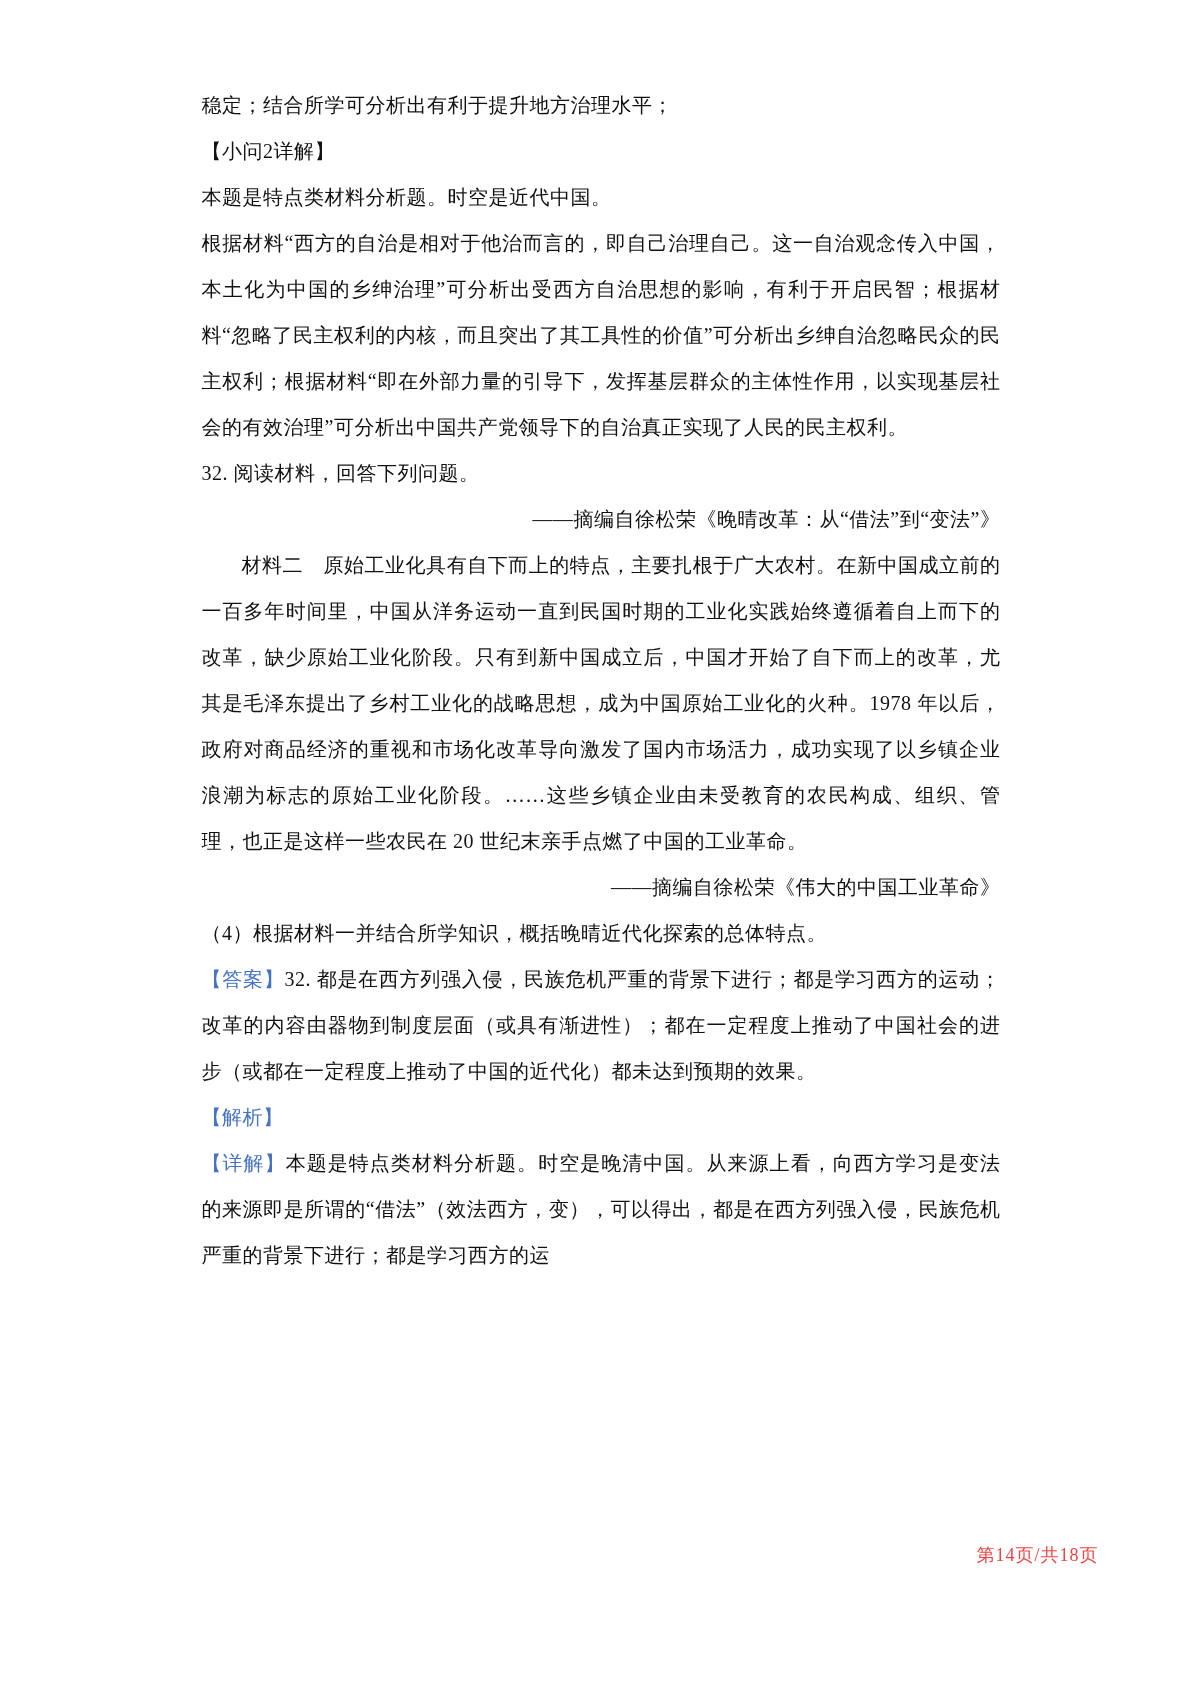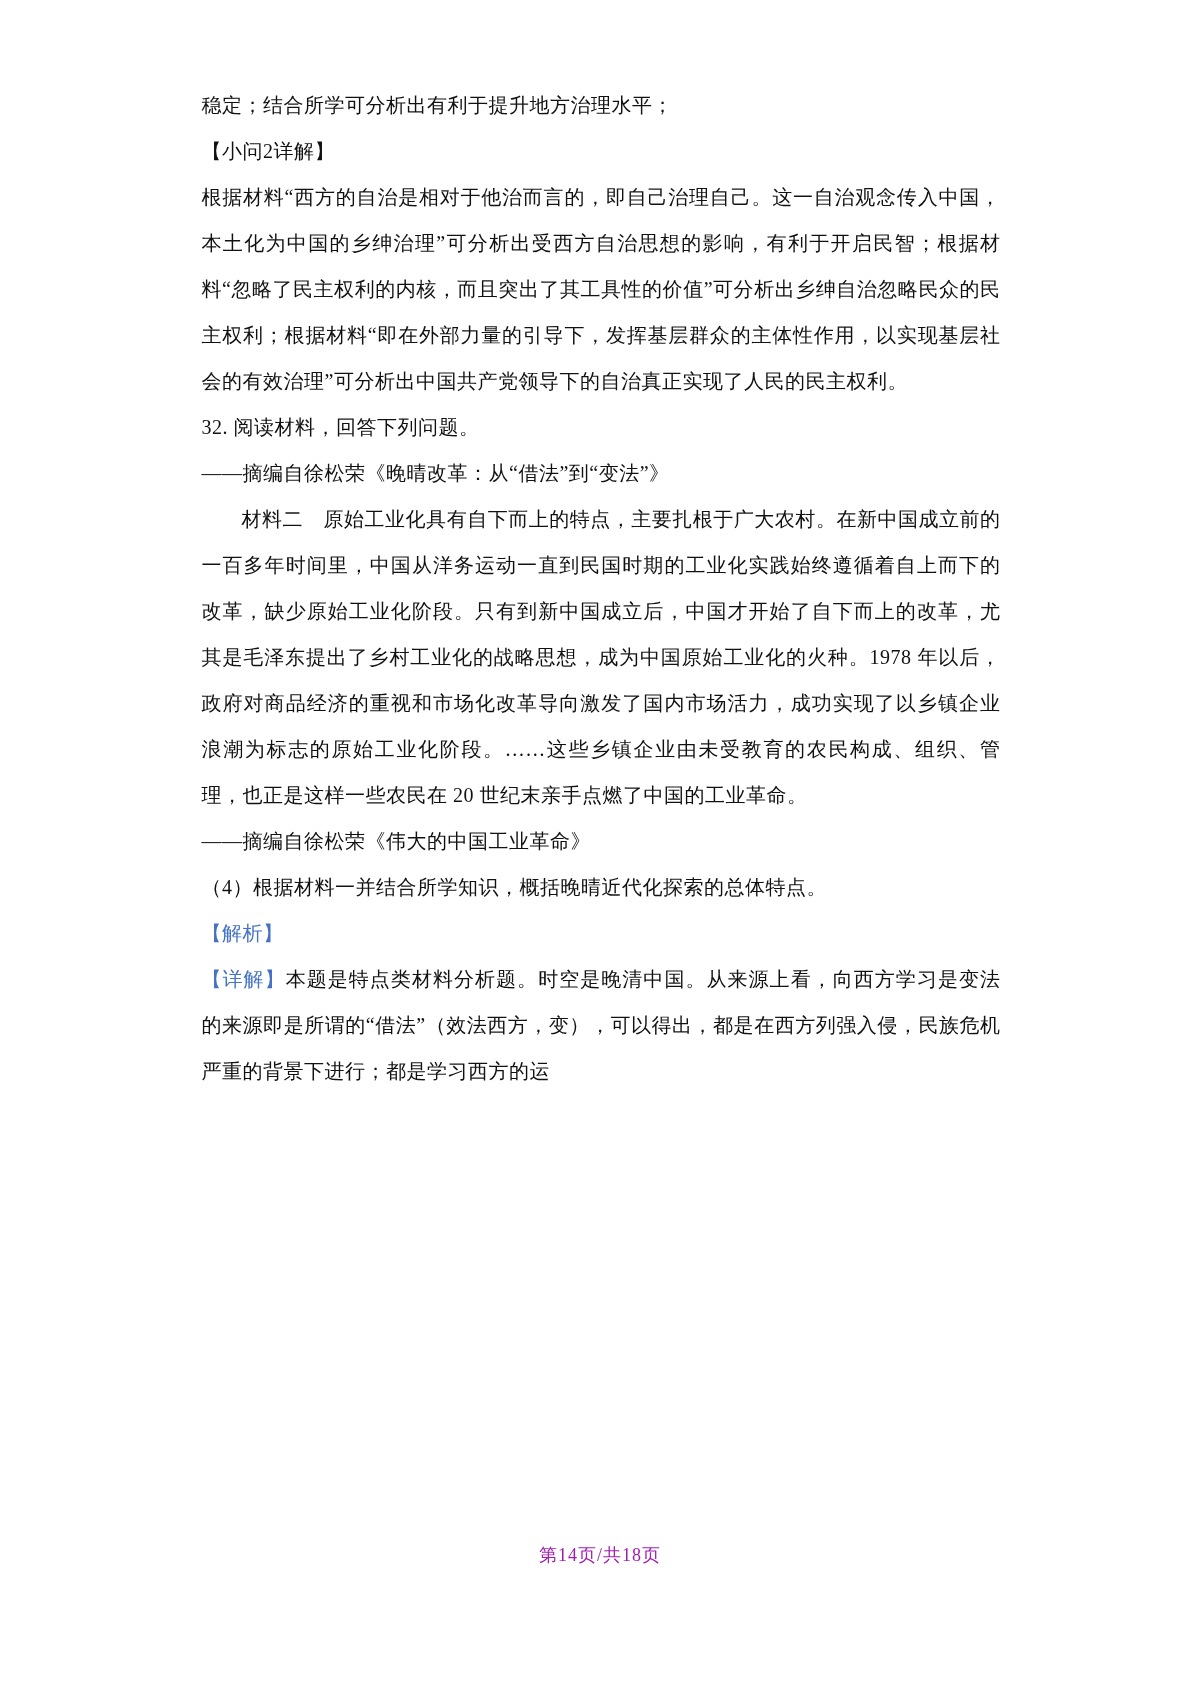--- a/index.html
+++ b/index.html
@@ -21,42 +21,44 @@
     right: 98px;
     top: 82px;
     font-size: 20px;
     line-height: 46px;
     text-align: justify;
     letter-spacing: 0.5px;
   }
   .content p { margin: 0; padding: 0; }
   .content p.body   { text-align: justify; text-indent: 0; }
   .content p.indent { text-align: justify; text-indent: 2em; }
-  .content p.right  { }
+  .content p.right  { text-align: right; }
   .content span.blue { color: var(--accent); }
   .footer {
     position: absolute;
     left: 0; right: 0;
     top: 1543px;
-    text-align: center;
+    text-align: right;
     font-size: 18px;
     letter-spacing: 1px;
-    color: #a21caf;
+    color: #ef4444;
   }
 </style>
 </head>
 <body>
 
 <div class="page">
   <div class="content">
       <p class="body"><span>稳定；结合所学可分析出有利于提升地方治理水平；</span></p>
       <p class="body"><span>【小问2详解】</span></p>
+      <p class="body"><span>本题是特点类材料分析题。时空是近代中国。</span></p>
       <p class="body"><span>根据材料“西方的自治是相对于他治而言的，即自己治理自己。这一自治观念传入中国，本土化为中国的乡绅治理”可分析出受西方自治思想的影响，有利于开启民智；根据材料“忽略了民主权利的内核，而且突出了其工具性的价值”可分析出乡绅自治忽略民众的民主权利；根据材料“即在外部力量的引导下，发挥基层群众的主体性作用，以实现基层社会的有效治理”可分析出中国共产党领导下的自治真正实现了人民的民主权利。</span></p>
       <p class="body"><span>32. 阅读材料，回答下列问题。</span></p>
       <p class="right"><span>——摘编自徐松荣《晚晴改革：从“借法”到“变法”》</span></p>
       <p class="indent"><span>材料二　原始工业化具有自下而上的特点，主要扎根于广大农村。在新中国成立前的一百多年时间里，中国从洋务运动一直到民国时期的工业化实践始终遵循着自上而下的改革，缺少原始工业化阶段。只有到新中国成立后，中国才开始了自下而上的改革，尤其是毛泽东提出了乡村工业化的战略思想，成为中国原始工业化的火种。1978 年以后，政府对商品经济的重视和市场化改革导向激发了国内市场活力，成功实现了以乡镇企业浪潮为标志的原始工业化阶段。……这些乡镇企业由未受教育的农民构成、组织、管理，也正是这样一些农民在 20 世纪末亲手点燃了中国的工业革命。</span></p>
       <p class="right"><span>——摘编自徐松荣《伟大的中国工业革命》</span></p>
       <p class="body"><span>（4）根据材料一并结合所学知识，概括晚晴近代化探索的总体特点。</span></p>
+      <p class="body"><span class="blue">【答案】</span><span>32. 都是在西方列强入侵，民族危机严重的背景下进行；都是学习西方的运动；改革的内容由器物到制度层面（或具有渐进性）；都在一定程度上推动了中国社会的进步（或都在一定程度上推动了中国的近代化）都未达到预期的效果。</span></p>
       <p class="body"><span class="blue">【解析】</span></p>
       <p class="body"><span class="blue">【详解】</span><span>本题是特点类材料分析题。时空是晚清中国。从来源上看，向西方学习是变法的来源即是所谓的“借法”（效法西方，变），可以得出，都是在西方列强入侵，民族危机严重的背景下进行；都是学习西方的运</span></p>
     </div>
   <div class="footer">第14页/共18页</div>
 </div>
 
 </body></html>

